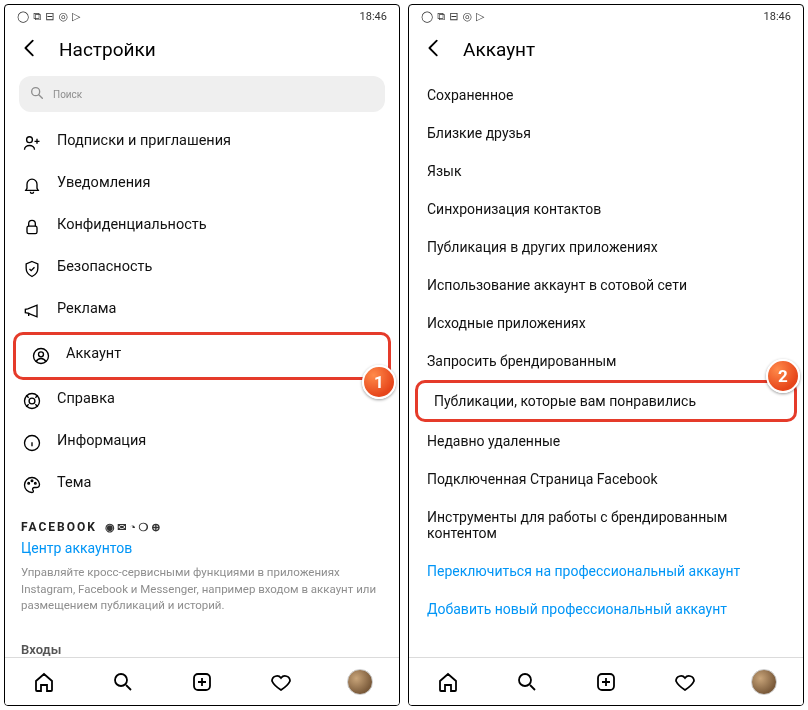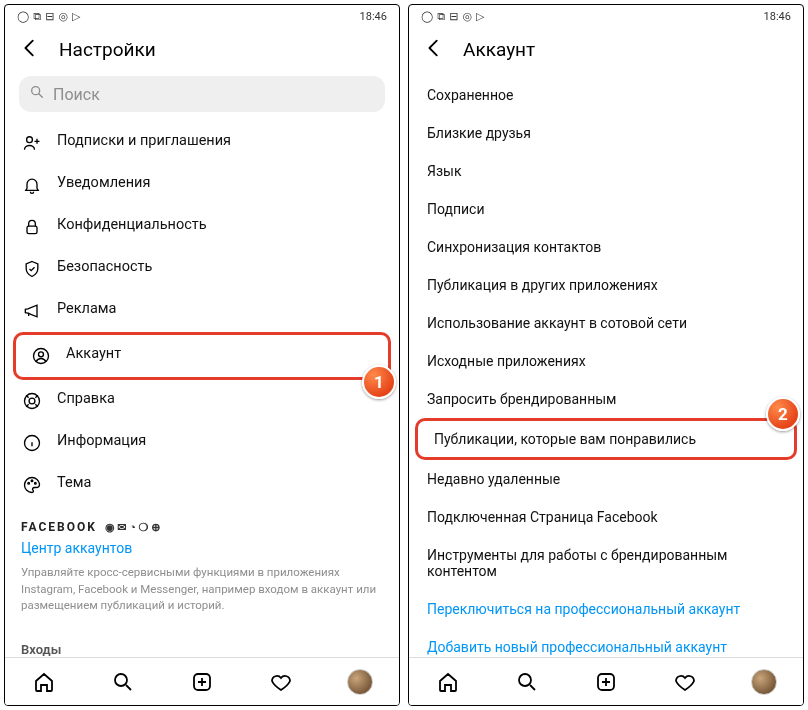--- a/index.html
+++ b/index.html
@@ -53,21 +53,21 @@
   .searchbox {
     margin: 0 14px 10px 14px;
     background: #efefef;
     border-radius: 12px;
     height: 36px;
     display:flex;
     align-items:center;
     padding: 0 10px;
     gap:8px;
     color:#8e8e8e;
-    font-size:16px;
+    font-size:10px;
   }
   .content {
     flex:1;
     overflow-y:auto;
     padding: 0 0 4px 0;
   }
   .menu-item {
     display:flex;
     align-items:flex-start;
     padding: 10px 16px;
@@ -339,21 +339,20 @@
           <path d="M15 4l-8 8 8 8" stroke="#000" fill="none" stroke-width="2" stroke-linecap="round" stroke-linejoin="round"></path>
         </svg>
     </div>
     <div class="header-title">Аккаунт</div>
   </div>
 
   <div class="content" style="position:relative;">
     <div class="list-item">Сохраненное</div>
     <div class="list-item">Близкие друзья</div>
     <div class="list-item">Язык</div>
-    <div class="list-item">Подписи</div>
     <div class="list-item">Синхронизация контактов</div>
     <div class="list-item">Публикация в других приложениях</div>
     <div class="list-item">Использование аккаунт в сотовой сети</div>
     <div class="list-item">Исходные приложениях</div>
     <div class="list-item">Запросить брендированным</div>
 
     <div class="highlight-box tight" style="position:relative;">
       <div class="list-item" style="padding:8px 12px;">Публикации, которые вам понравились</div>
       <div class="callout-badge" style="right:-6px; top:-24px;">2</div>
     </div>

